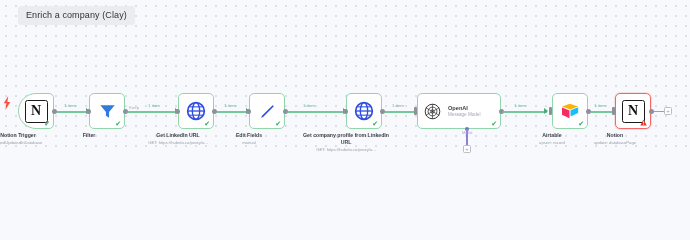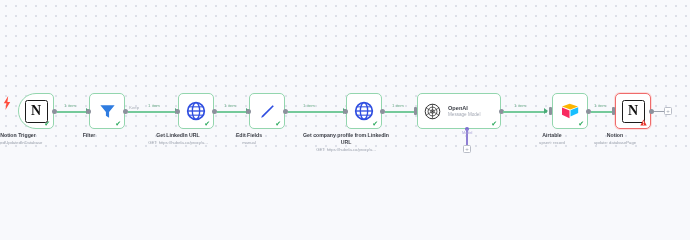--- a/index.html
+++ b/index.html
@@ -119,20 +119,21 @@
   .globe{width:20px;height:20px;}
   .pencil{width:19px;height:19px;}
   .oai{width:19px;height:19px;}
   .air{width:20px;height:20px;}
 </style>
 </head>
 <body>
 
 <div id="canvas">
 
+  <div id="title-chip">Enrich a company (Clay)</div>
 
   <svg class="bolt" viewBox="0 0 8 14">
     <path d="M5.2 0 L0.8 7.2 H3.4 L2.4 14 L7.2 6 H4.4 L5.2 0 Z" fill="#ff4d3d"></path>
   </svg>
 
   <div class="node" style="left:18px;top:93px;">
     <div class="nbox trigger">
       <div class="notion-ico">N</div>
       <span class="check">✔</span>
     </div>

